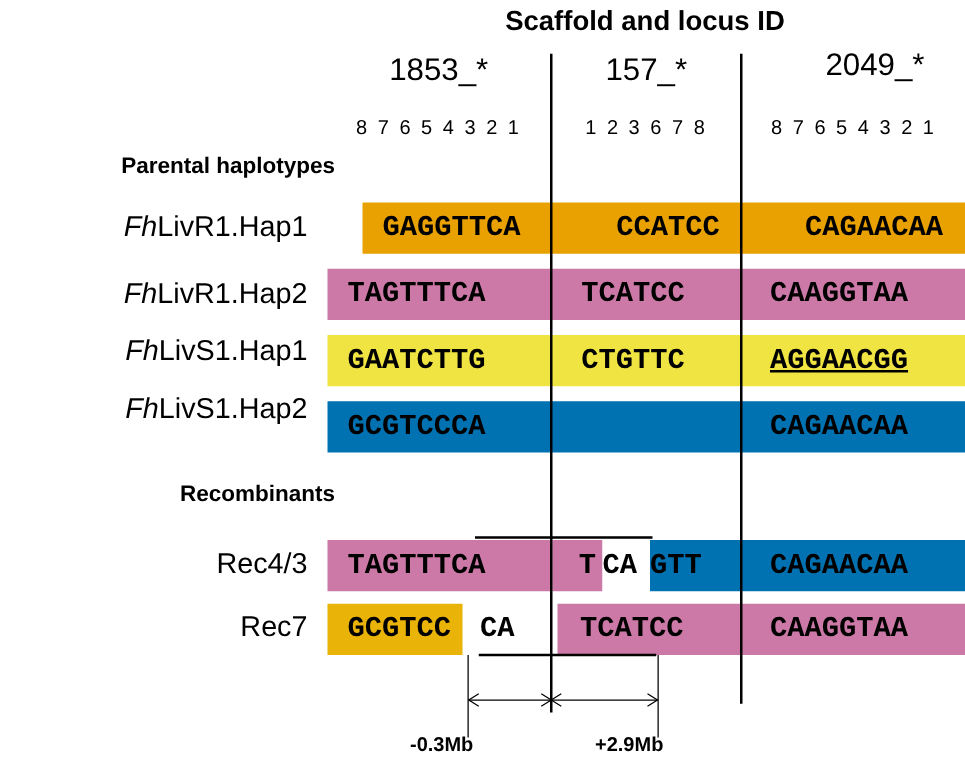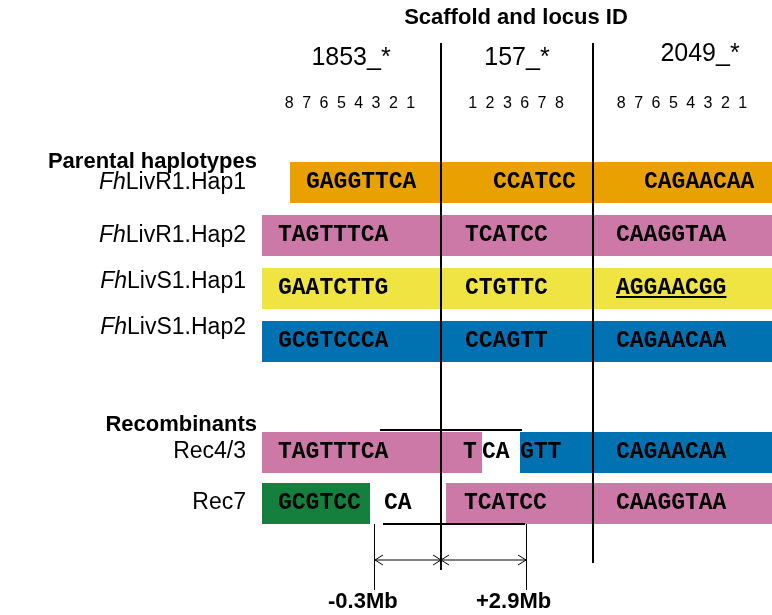--- a/index.html
+++ b/index.html
@@ -1,29 +1,29 @@
 <!DOCTYPE html>
 <html><head>
 <meta charset="utf-8">
 <style>
   html, body { margin:0; padding:0; background:#ffffff; }
   body { width:772px; height:615px; position:relative; overflow:hidden; font-family:"Liberation Sans", sans-serif; color:#000; }
   .abs { position:absolute; }
   .title { left:260px; width:512px; top:4px; text-align:center; font-weight:bold; font-size:22px; }
   .locus { font-size:25px; text-align:center; top:42px; }
   .pos { font-size:16px; text-align:center; top:94px; letter-spacing:2px; }
-  .section { font-weight:bold; font-size:22px; right:515px; text-align:right; white-space:nowrap;margin-top:26px; }
+  .section { font-weight:bold; font-size:18px; right:504px; text-align:right; white-space:nowrap; }
   .rowlabel { font-size:23px; right:526px; text-align:right; white-space:nowrap; }
   .rowlabel i { font-style:italic; }
   .seg { position:absolute; height:41px; font-family:"Liberation Mono", "DejaVu Sans Mono", monospace; font-weight:bold; font-size:23px; line-height:41px; }
   .seg span { position:absolute; top:0; }
   .vline { position:absolute; width:2px; background:#000; }
   .hline { position:absolute; height:2px; background:#000; }
   .thin { position:absolute; width:1px; background:#000; }
-  .mb { font-weight:bold; font-size:22px; top:588px; }
+  .mb { font-weight:bold; font-size:16px; top:588px; }
 </style>
 </head>
 <body>
 
 <div class="abs title">Scaffold and locus ID</div>
 
 <div class="abs locus" style="left:262px;width:178px;">1853_*</div>
 <div class="abs locus" style="left:442px;width:150px;">157_*</div>
 <div class="abs locus" style="left:594px;width:212px;top:38px;">2049_*</div>
 
@@ -49,42 +49,41 @@
   <span style="left:203px;">TCATCC</span>
   <span style="left:354px;">CAAGGTAA</span>
 </div>
 <div class="seg" style="left:262px;top:268px;width:510px;background:#F0E442;">
   <span style="left:16px;">GAATCTTG</span>
   <span style="left:203px;">CTGTTC</span>
   <span style="left:354px;text-decoration:underline;">AGGAACGG</span>
 </div>
 <div class="seg" style="left:262px;top:321px;width:510px;background:#0072B2;">
   <span style="left:16px;">GCGTCCCA</span>
-  <span style="left:203px;">CCAGTT</span>
   <span style="left:354px;">CAGAACAA</span>
 </div>
 
 <div class="abs rowlabel" style="top:437px;">Rec4/3</div>
 <div class="abs rowlabel" style="top:488px;">Rec7</div>
 
 <div class="seg" style="left:262px;top:432px;width:180px;background:#CC79A7;">
   <span style="left:16px;">TAGTTTCA</span>
 </div>
 <div class="seg" style="left:442px;top:432px;width:40px;background:#CC79A7;">
   <span style="left:21px;">T</span>
 </div>
 <div class="seg" style="left:482px;top:432px;width:38px;background:#FFFFFF;">
   <span style="left:0px;">CA</span>
 </div>
 <div class="seg" style="left:520px;top:432px;width:252px;background:#0072B2;">
   <span style="left:0px;">GTT</span>
   <span style="left:96px;">CAGAACAA</span>
 </div>
 
-<div class="seg" style="left:262px;top:483px;width:108px;background:#15803d;">
+<div class="seg" style="left:262px;top:483px;width:108px;background:#eab308;">
   <span style="left:16px;">GCGTCC</span>
 </div>
 <div class="seg" style="left:382px;top:483px;width:60px;background:#FFFFFF;">
   <span style="left:2px;">CA</span>
 </div>
 <div class="seg" style="left:446px;top:483px;width:326px;background:#CC79A7;">
   <span style="left:18px;">TCATCC</span>
   <span style="left:170px;">CAAGGTAA</span>
 </div>
 

